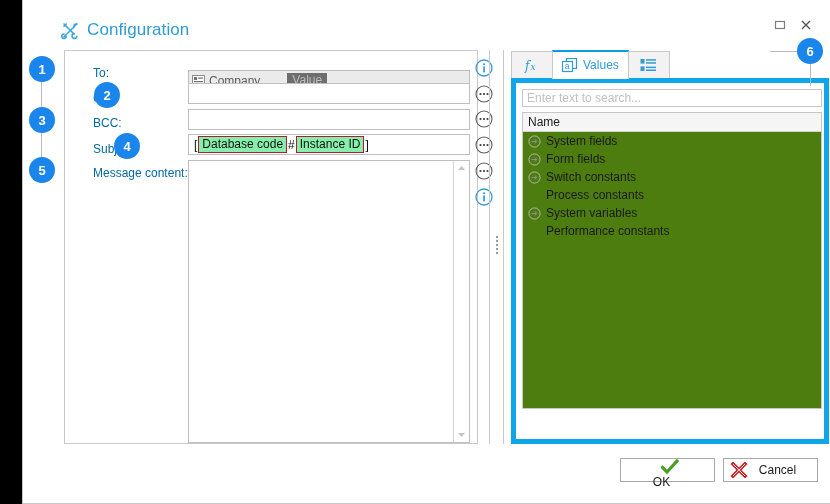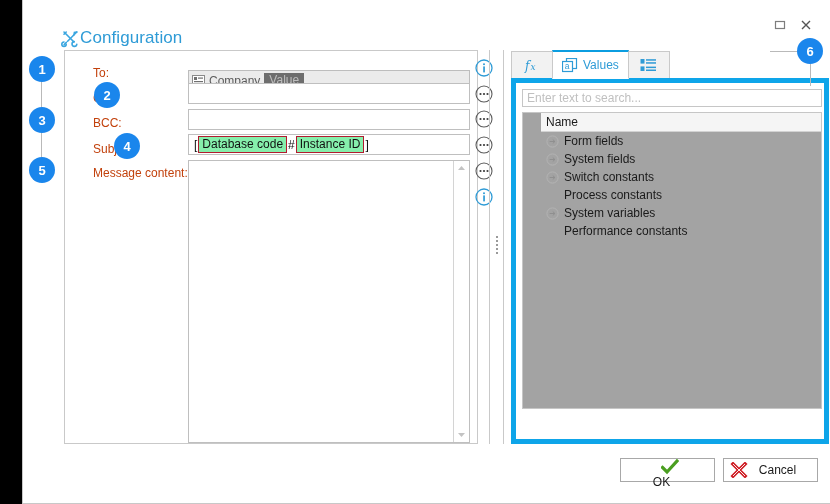--- a/index.html
+++ b/index.html
@@ -34,23 +34,24 @@
   
   #titlebar {
     position: absolute;
     left: 0; top: 0;
     width: 808px;
     height: 46px;
   }
   #title-wrap {
     position: absolute;
     left: 38px;
-    top: 28px;
-    display: flex;
-    align-items: center;
+    top: 20px;
+    display: flex;
+    align-items: center;
+    gap: 7px;
   }
   #title-icon { display: block; }
   #title-text {
     font-size: 17px;
     color: #2e9bd6;
     font-family: "Liberation Sans", sans-serif;
     letter-spacing: 0.1px;
   }
   .wbtn {
     position: absolute;
@@ -75,21 +76,21 @@
   }
 
   .form-row {
     position: absolute;
     left: 0;
     height: 22px;
   }
   .form-label {
     position: absolute;
     left: 28px;
-    color: #c2410c;
+    color: #0369a1;
     font-size: 12px;
     line-height: 22px;
     white-space: nowrap;
   }
 
   
   .field {
     position: absolute;
     left: 165px;
     width: 282px;
@@ -118,20 +119,21 @@
     display: block;
   }
   .chip-text {
     color: #5b5b5b;
   }
   .chip-value {
     background: #6d6d6d;
     color: #bdbdbd;
     padding: 1px 5px 2px 5px;
     line-height: 13px;
+    margin-left: 23px;
   }
 
   
   .subj {
     display: flex;
     align-items: center;
     height: 100%;
     padding-left: 4px;
     font-size: 12px;
     gap: 0px;
@@ -284,23 +286,22 @@
   }
   #search-box::placeholder { color: #c0c0c0; opacity: 1; }
 
   #grid {
     position: absolute;
     left: 6px; top: 29px;
     width: 300px;
     height: 297px;
     border: 1px solid #c6c6c6;
     box-sizing: border-box;
-    background: #a3a3a3;
+    background: #4d7c0f;
     overflow: hidden;
-    padding-left: 18px;
   }
   #grid-header {
     height: 18px;
     background: #f5f5f5;
     border-bottom: 1px solid #d2d2d2;
     font-size: 12px;
     color: #1a1a1a;
     line-height: 18px;
     padding-left: 5px;
   }
@@ -588,29 +589,29 @@
       <input id="search-box" type="text" placeholder="Enter text to search..." value="" style="">
 
       <div id="grid">
         <div id="grid-header">Name</div>
 
         <div class="tree-row">
           <svg class="tree-ico" viewBox="0 0 13 13">
             <circle cx="6.5" cy="6.5" r="5.6" fill="none" stroke="#b4b4b4" stroke-width="1"></circle>
             <path d="M3.6 6.5 H8.6 M6.8 4.6 L8.9 6.5 L6.8 8.4" fill="none" stroke="#8f8f8f" stroke-width="1"></path>
           </svg>
-          <span>Form fields</span>
+          <span>System fields</span>
         </div>
 
         <div class="tree-row">
           <svg class="tree-ico" viewBox="0 0 13 13">
             <circle cx="6.5" cy="6.5" r="5.6" fill="none" stroke="#b4b4b4" stroke-width="1"></circle>
             <path d="M3.6 6.5 H8.6 M6.8 4.6 L8.9 6.5 L6.8 8.4" fill="none" stroke="#8f8f8f" stroke-width="1"></path>
           </svg>
-          <span>System fields</span>
+          <span>Form fields</span>
         </div>
 
         <div class="tree-row">
           <svg class="tree-ico" viewBox="0 0 13 13">
             <circle cx="6.5" cy="6.5" r="5.6" fill="none" stroke="#b4b4b4" stroke-width="1"></circle>
             <path d="M3.6 6.5 H8.6 M6.8 4.6 L8.9 6.5 L6.8 8.4" fill="none" stroke="#8f8f8f" stroke-width="1"></path>
           </svg>
           <span>Switch constants</span>
         </div>
 

